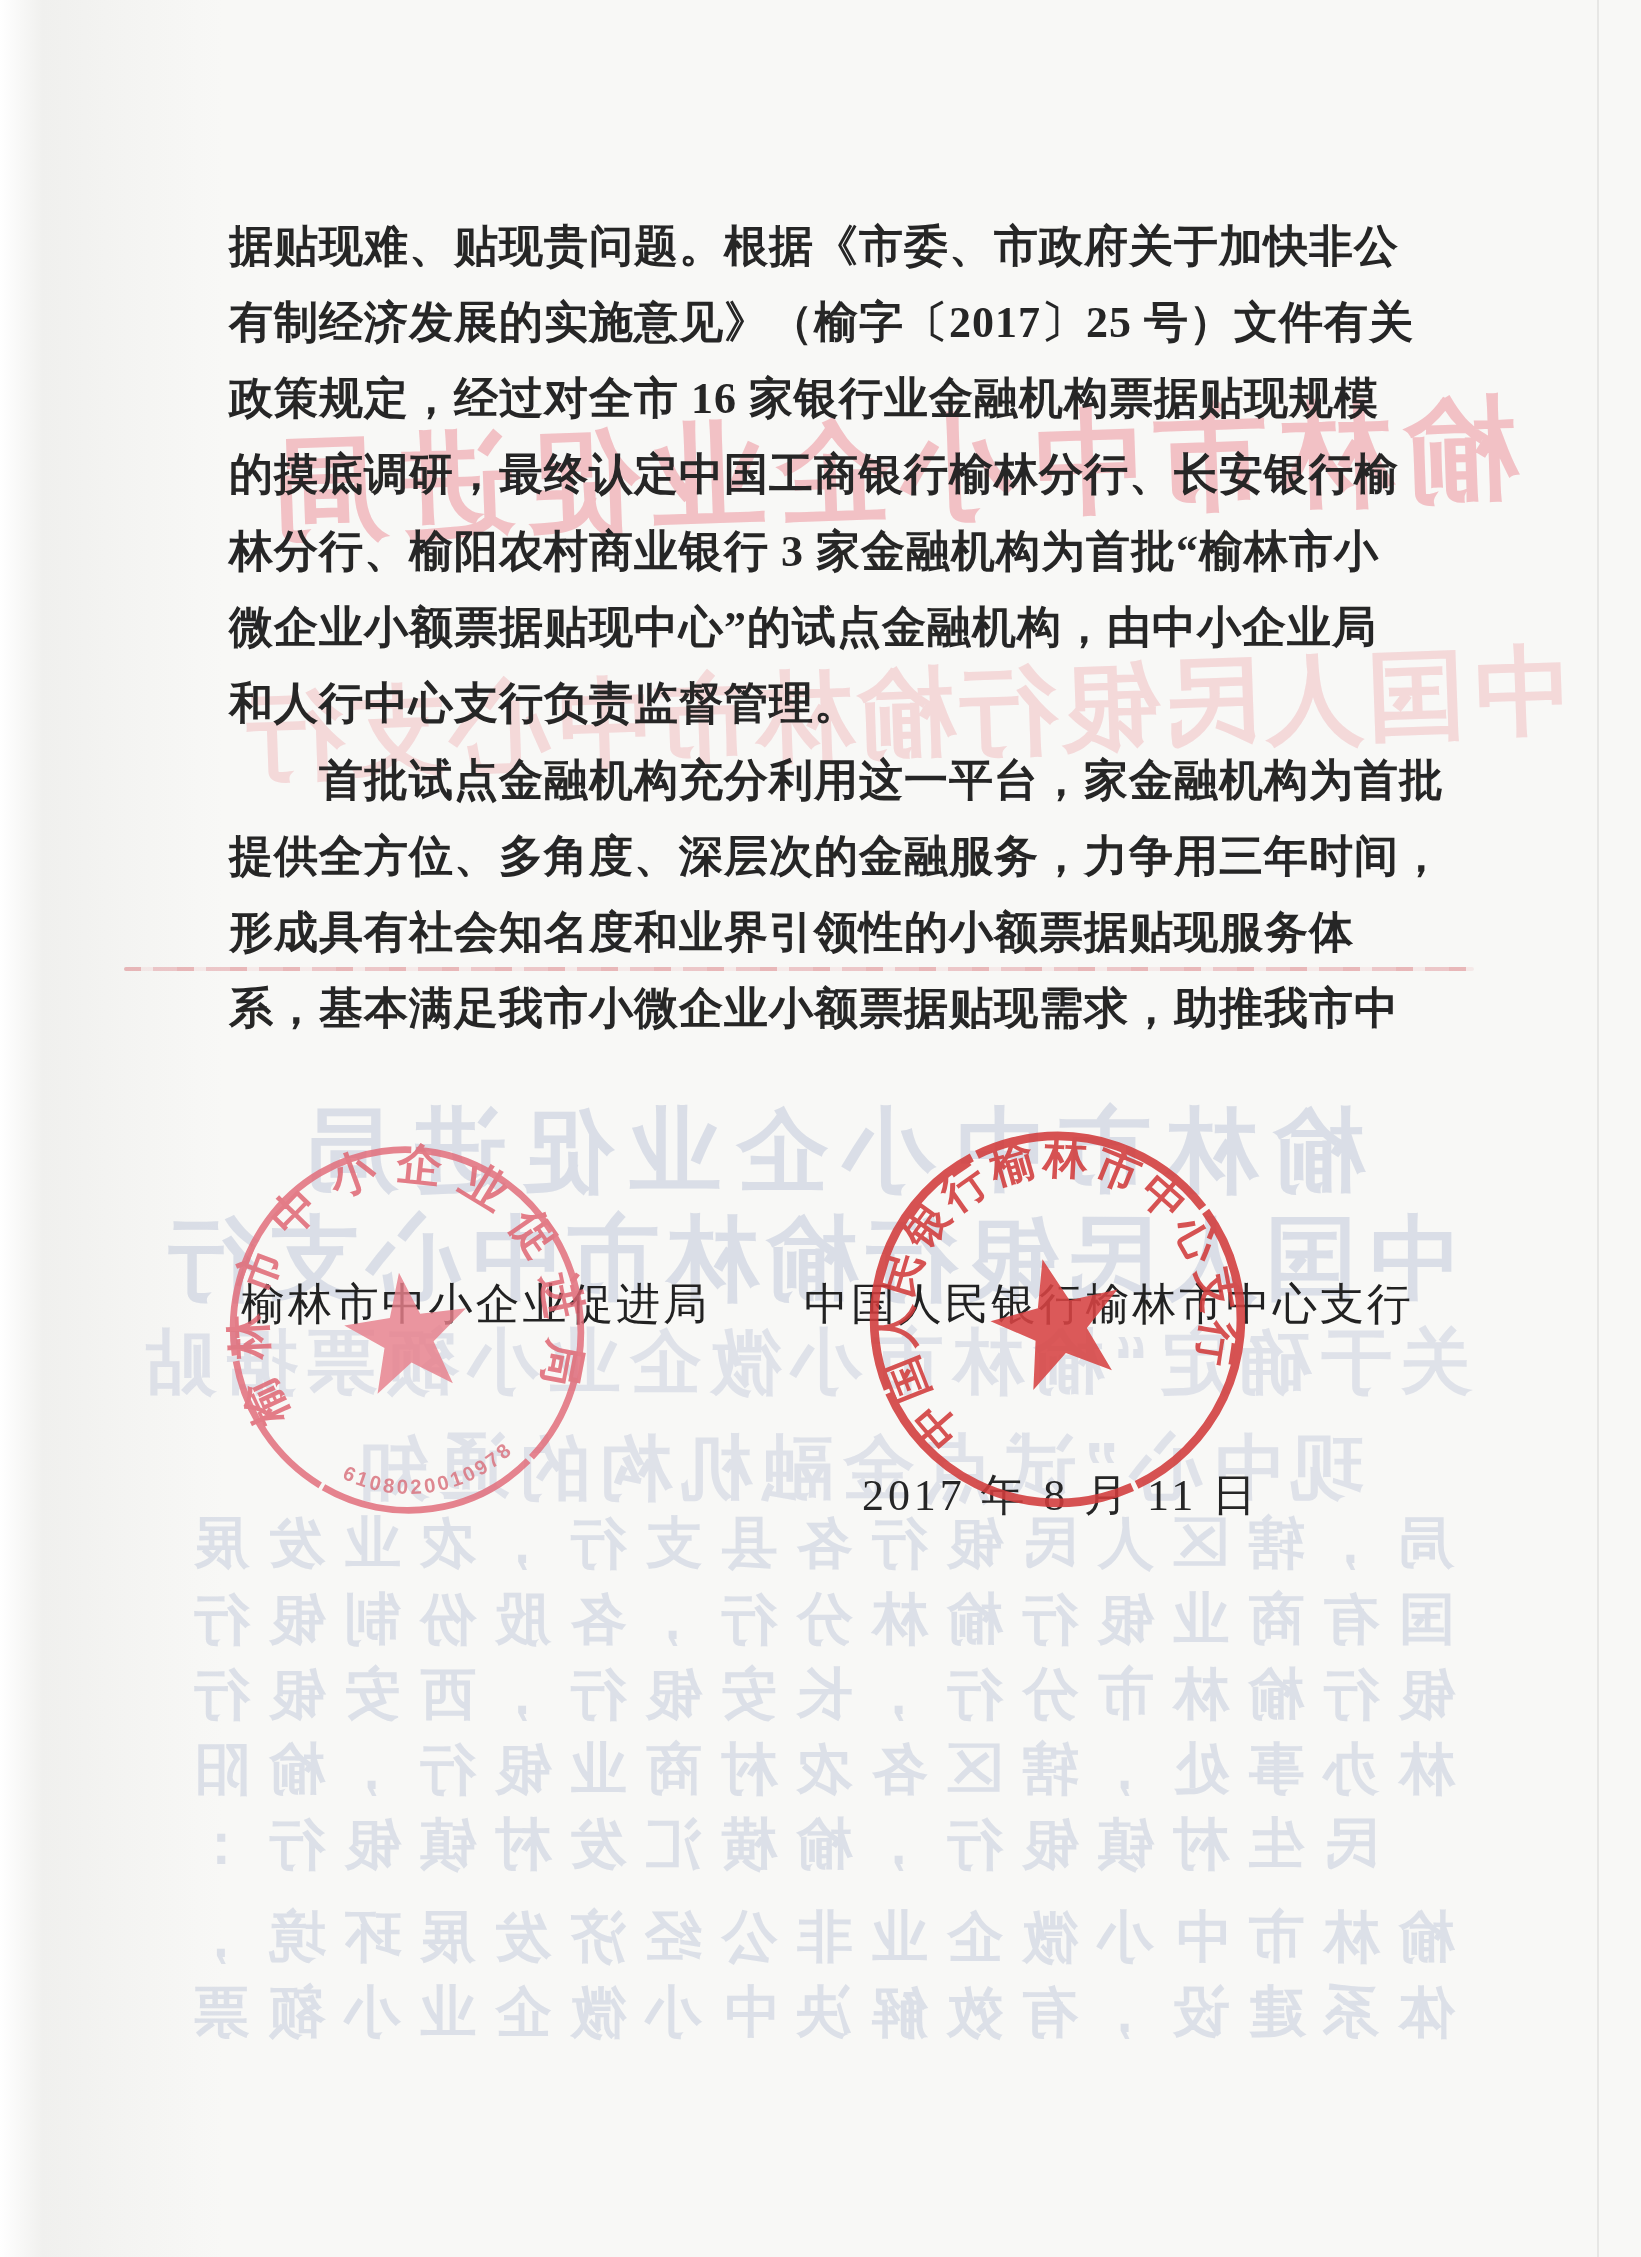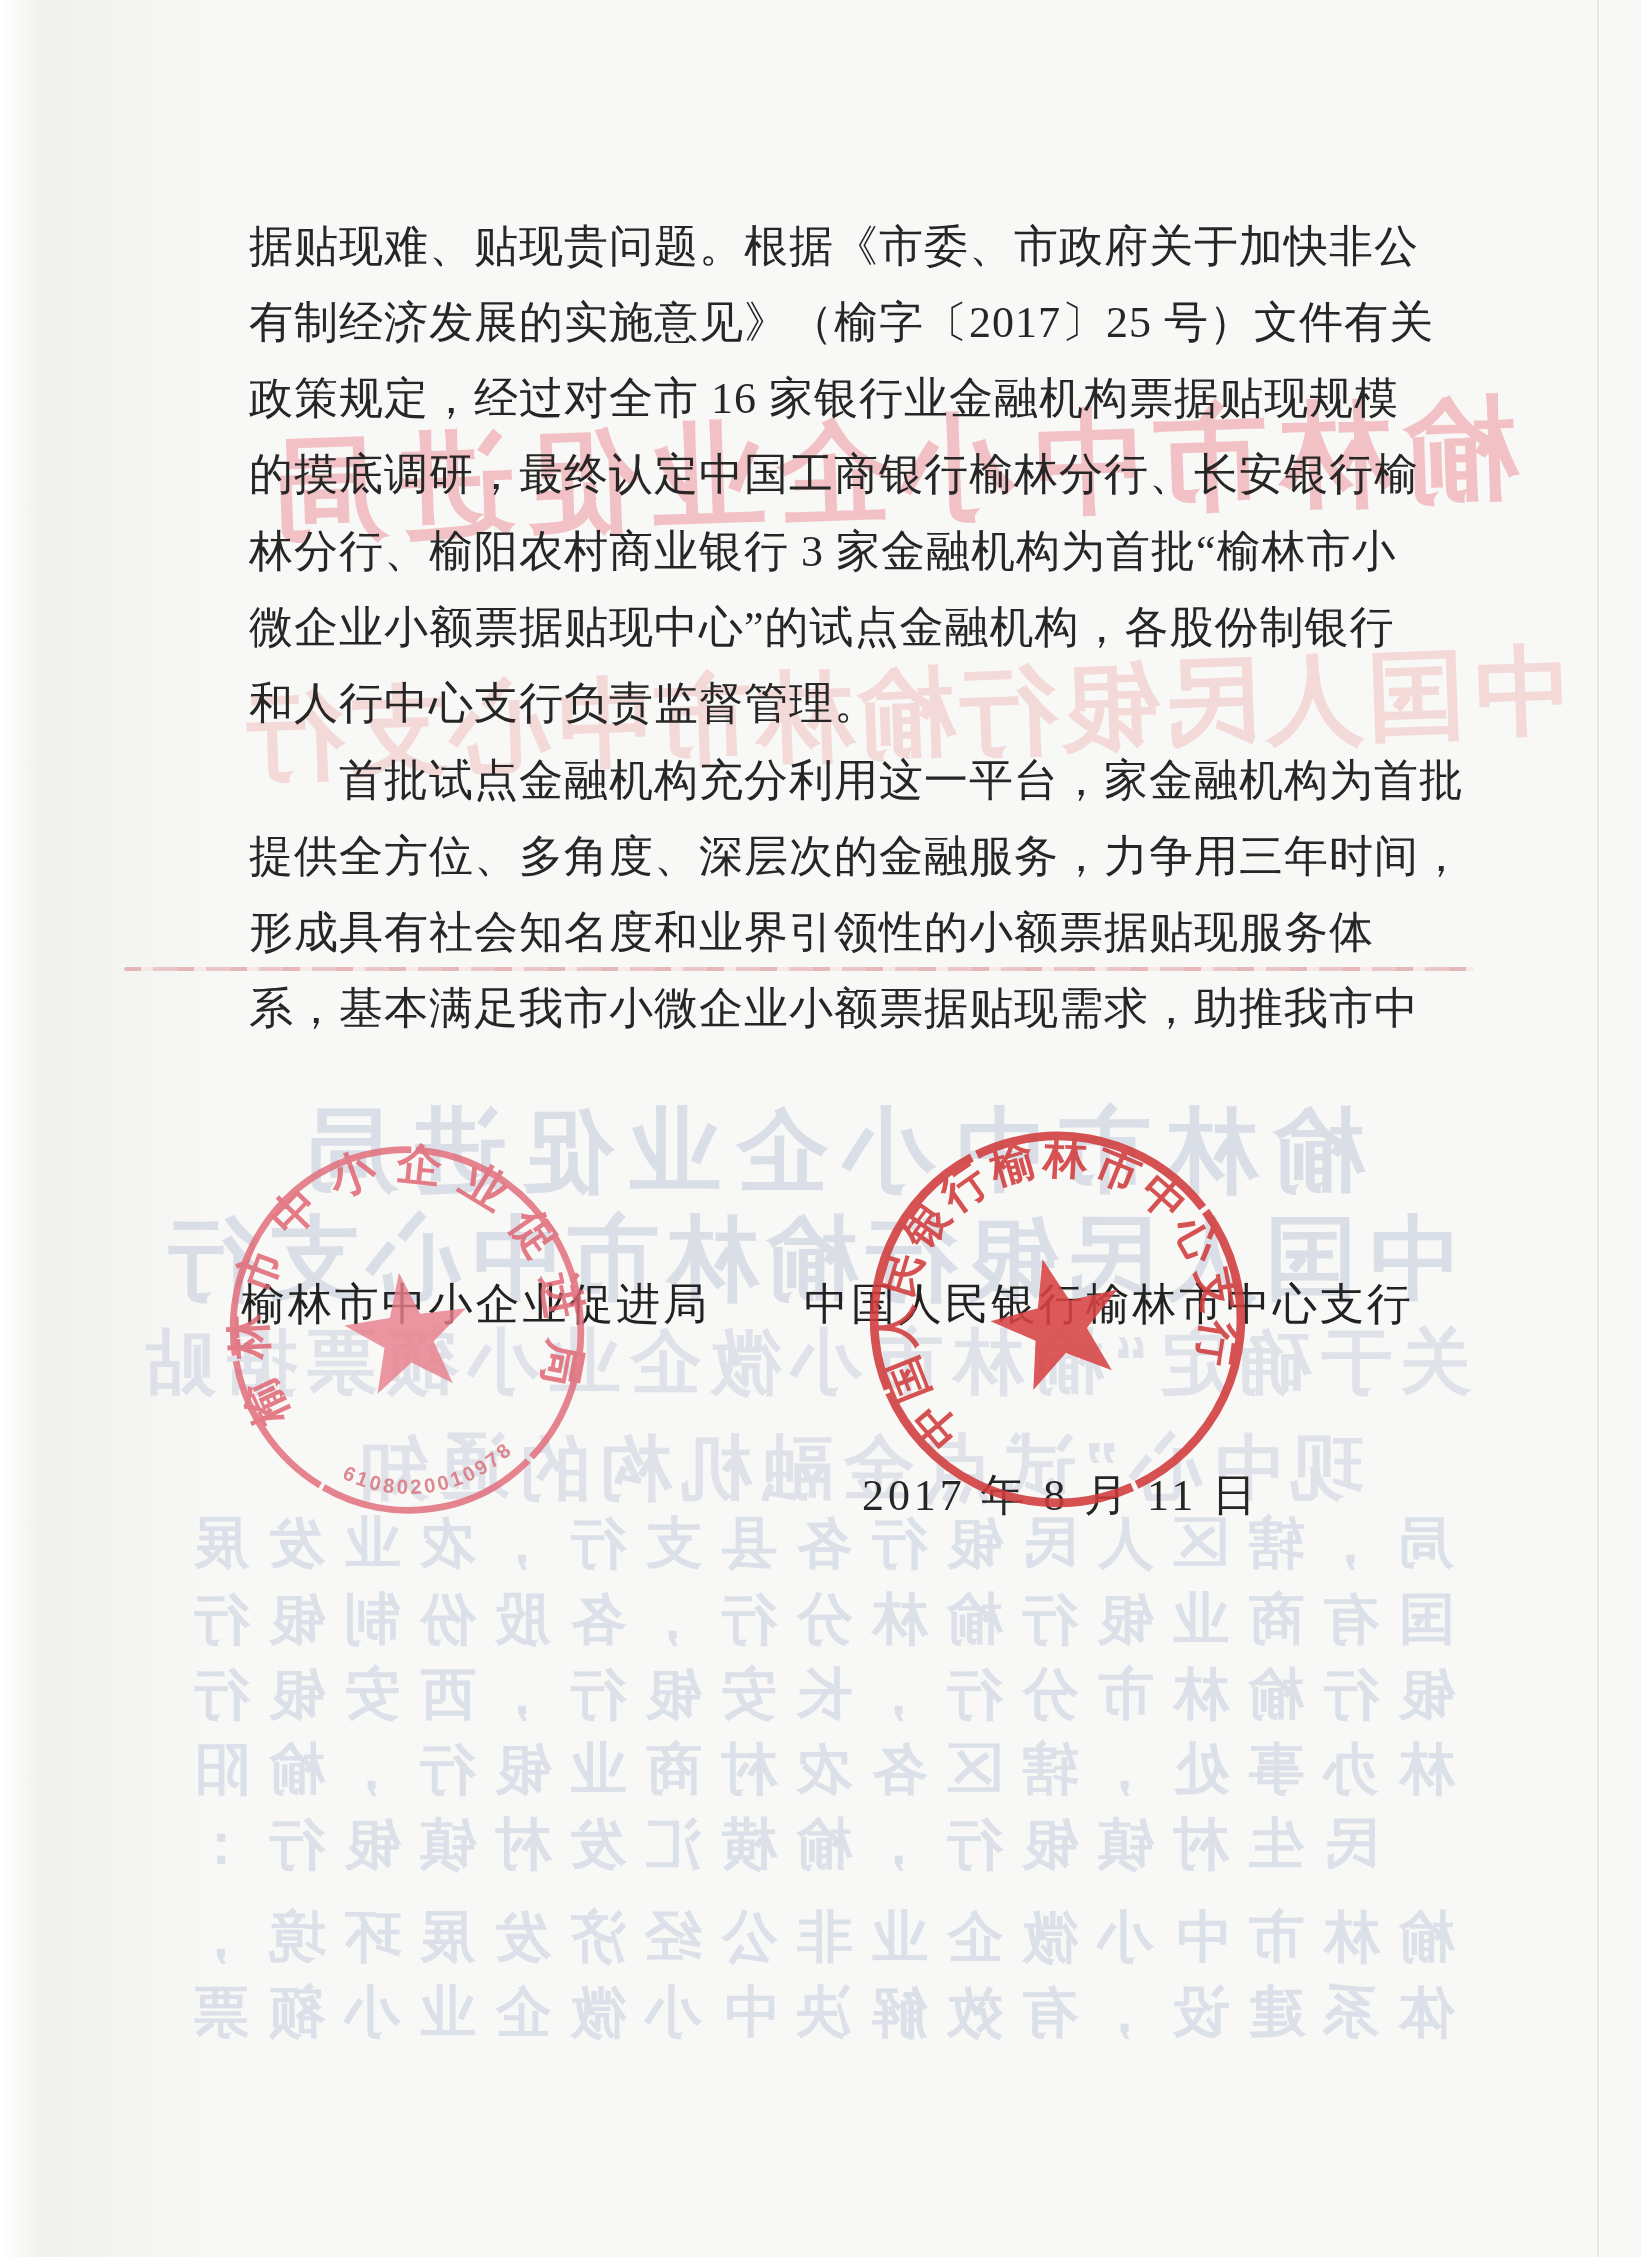--- a/index.html
+++ b/index.html
@@ -9,22 +9,22 @@
     font-family:"Liberation Serif","DejaVu Serif",serif;
   }
   .edge-left{
     position:absolute;left:0;top:0;bottom:0;width:222px;
     background:linear-gradient(90deg,#ffffff 0px,#f0f0ee 43px,#f4f4f2 126px,rgba(248,248,246,0) 222px);
   }
   .crease{
     position:absolute;left:1597px;top:0;bottom:0;width:1.9px;background:#e7e7e5;
   }
   .bline{
-    position:absolute;left:249px;height:77px;line-height:77px;
-    font-size:44px;letter-spacing:1px;color:#262626;white-space:nowrap;
+    position:absolute;left:229px;height:77px;line-height:77px;
+    font-size:44px;letter-spacing:1px;color:#262626;white-space:nowrap;font-weight:bold;
   }
   .sig{
     position:absolute;top:1276px;height:58px;line-height:58px;
     font-size:44px;letter-spacing:2.9px;color:#222222;white-space:nowrap;
   }
   .date{
     position:absolute;top:1423px;left:862px;height:58px;line-height:58px;
     font-size:44px;letter-spacing:3.9px;color:#262626;white-space:nowrap;margin-top:44px;
   }
   .ghost{
@@ -65,21 +65,21 @@
   <div class="crease"></div>
 
   <div class="ghost ghost-red-1">榆林市中小企业促进局</div>
   <div class="ghost ghost-red-2">中国人民银行榆林市中心支行</div>
 
   <div class="bline" style="top:208px">据贴现难、贴现贵问题。根据《市委、市政府关于加快非公</div>
   <div class="bline" style="top:284px">有制经济发展的实施意见》（榆字〔2017〕25 号）文件有关</div>
   <div class="bline" style="top:360px">政策规定，经过对全市 16 家银行业金融机构票据贴现规模</div>
   <div class="bline" style="top:436px">的摸底调研，最终认定中国工商银行榆林分行、长安银行榆</div>
   <div class="bline" style="top:513px">林分行、榆阳农村商业银行 3 家金融机构为首批“榆林市小</div>
-  <div class="bline" style="top:589px">微企业小额票据贴现中心”的试点金融机构，各股份制银行</div>
+  <div class="bline" style="top:589px">微企业小额票据贴现中心”的试点金融机构，由中小企业局</div>
   <div class="bline" style="top:665px">和人行中心支行负责监督管理。</div>
   <div class="bline" style="top:742px">　　首批试点金融机构充分利用这一平台，家金融机构为首批</div>
   <div class="bline" style="top:818px">提供全方位、多角度、深层次的金融服务，力争用三年时间，</div>
   <div class="bline" style="top:894px">形成具有社会知名度和业界引领性的小额票据贴现服务体</div>
   <div class="bline" style="top:970px">系，基本满足我市小微企业小额票据贴现需求，助推我市中</div>
 
   <div class="pink-line"></div>
 
   <div class="ghost ghost-title gt1">榆林市中小企业促进局</div>
   <div class="ghost ghost-title gt2">中国人民银行榆林市中心支行</div>

